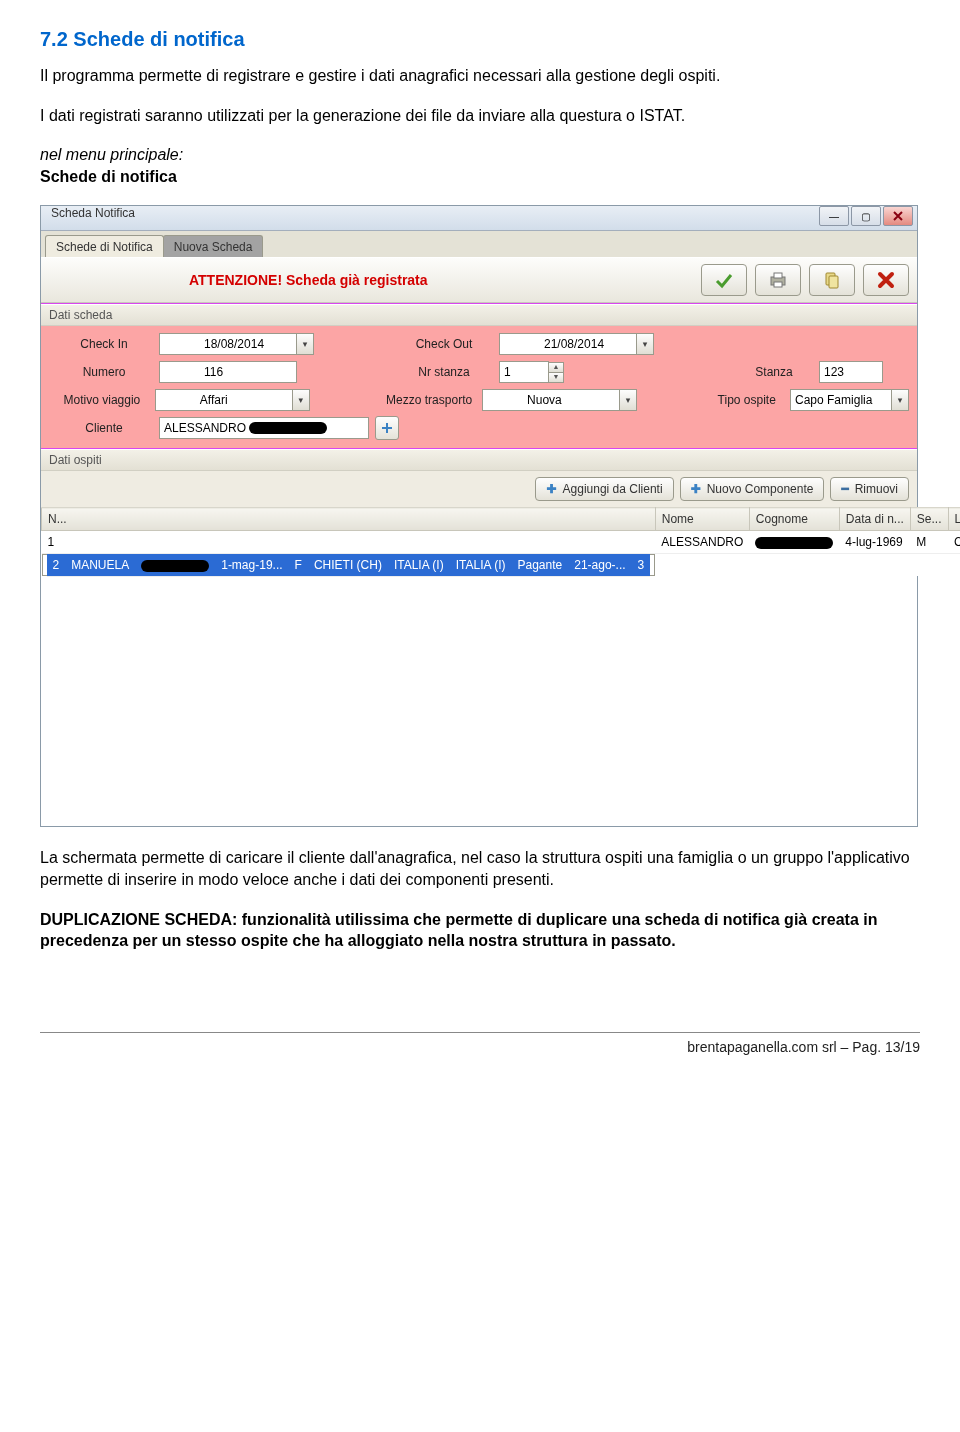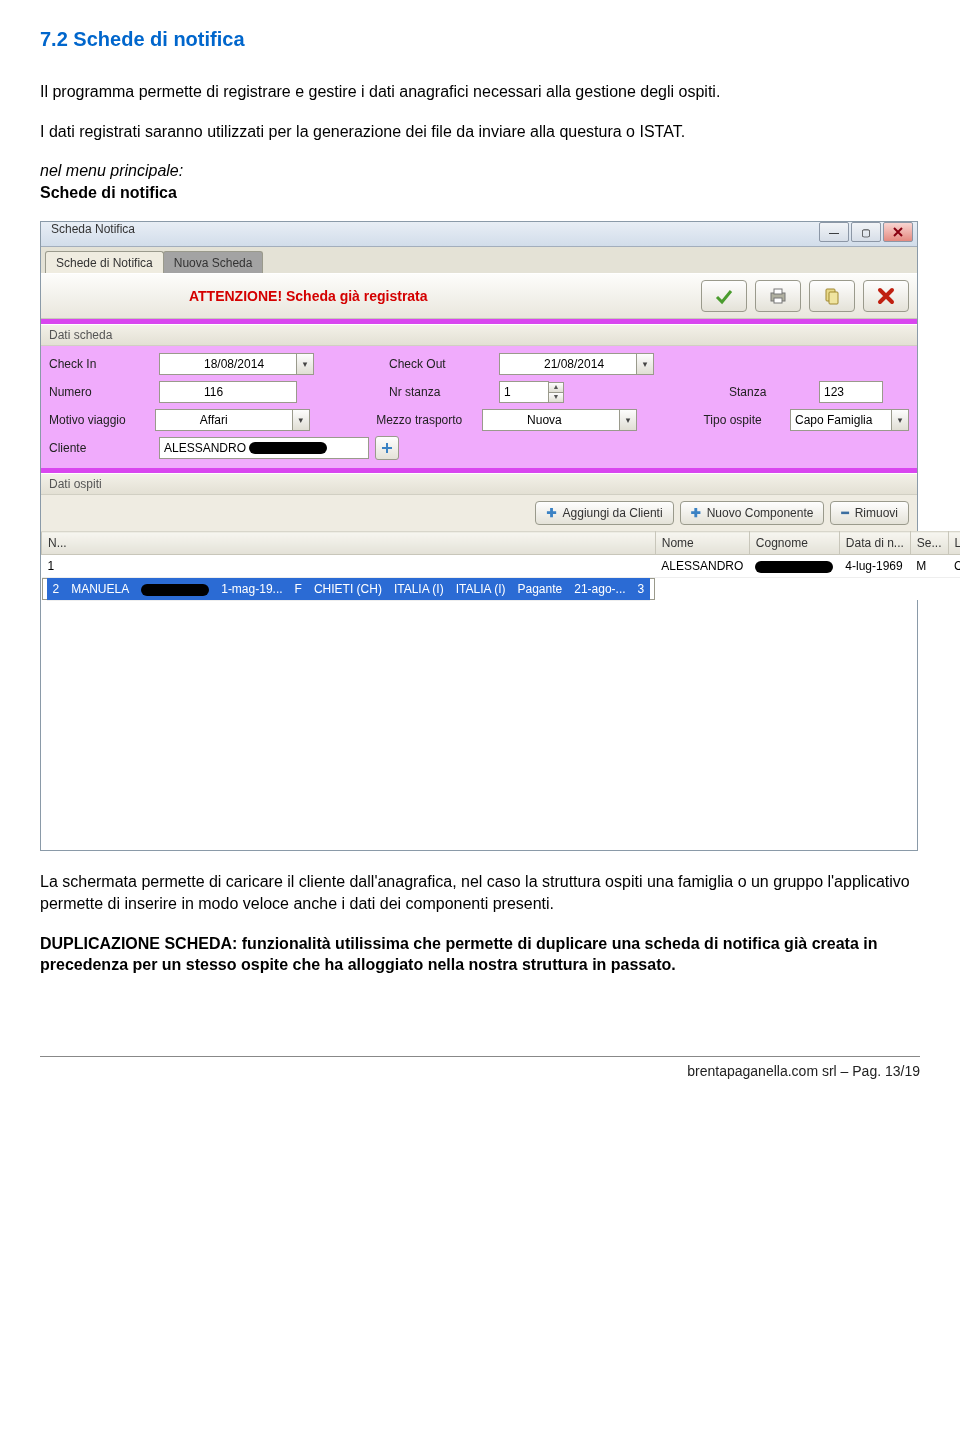--- a/index.html
+++ b/index.html
@@ -4,21 +4,21 @@
 <style>
   body {
     margin: 0;
     padding: 0;
     font-family: Verdana, Geneva, sans-serif;
     background: #fff;
     width: 960px;
     font-size: 16px;
   }
   .page { padding: 28px 40px 0 40px; }
-  .h2 { color: #0066cc; font-weight: bold; font-size: 20px; margin-bottom: 30px; }
+  .h2 { color: #0066cc; font-weight: bold; font-size: 20px; margin-bottom: 14px; }
   .para { color: #000; line-height: 1.35; margin-bottom: 18px; }
   .ital { font-style: italic; }
   .bold { font-weight: bold; }
 
   
   .window {
     width: 876px;
     border: 1px solid #8a9aa8;
     margin: 2px 0 20px 0;
     background: #ece9d8;
@@ -74,33 +74,33 @@
   .tbtn {
     width: 44px; height: 30px;
     border: 1px solid #9a9a8c;
     border-radius: 4px;
     background: linear-gradient(#fefefe,#e4e2d8);
     display: inline-flex; align-items:center; justify-content:center;
   }
   .tbtn svg { width:20px; height:20px; }
 
   .group {
-    background: #f0abfc;
-    border-top: 5px solid #d946ef;
+    background: #fca5a5;
+    border-top: 1px solid #d946ef;
   }
   .grouphdr {
     padding: 3px 8px;
     color: #555; font-size: 12px;
     border-top:1px solid #fff;
     border-bottom:1px solid #d1cfc3;
     background: linear-gradient(#f3f1e8,#e3e0d4);
   }
   .fields { padding: 4px 8px 6px 8px; }
   .row { display: flex; align-items: center; height: 28px; gap: 0;}
-  .lbl { width: 110px; color:#222; }
+  .lbl { width: 110px; color:#222;text-align:center; }
   .cell { display:flex; align-items:center; }
   .cell.med { width: 230px; }
 
   .inp, .sel {
     border: 1px solid #9a9a8c;
     background: #fff;
     height: 20px;
     padding: 0 4px;
     font-size: 12px;
     font-family: inherit;

